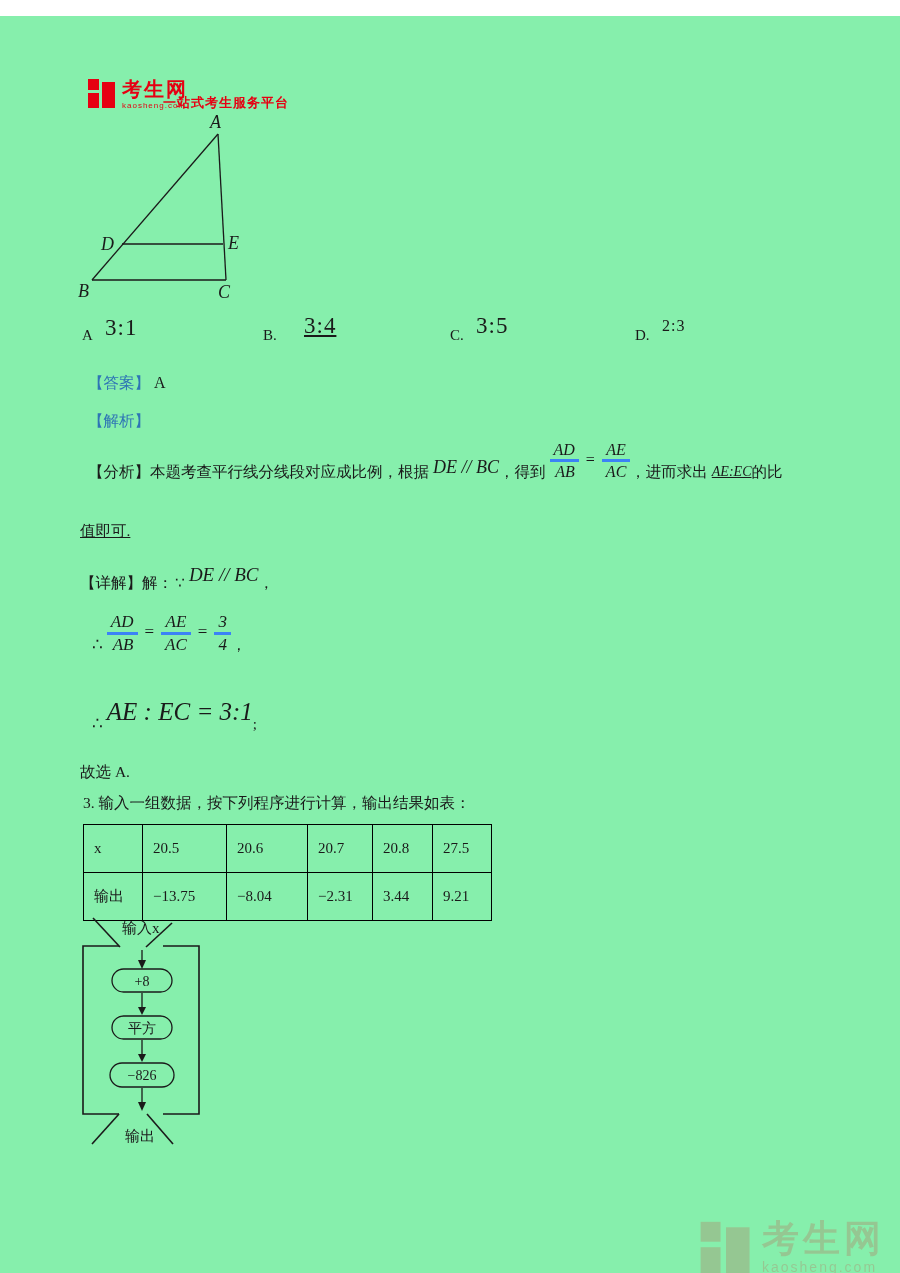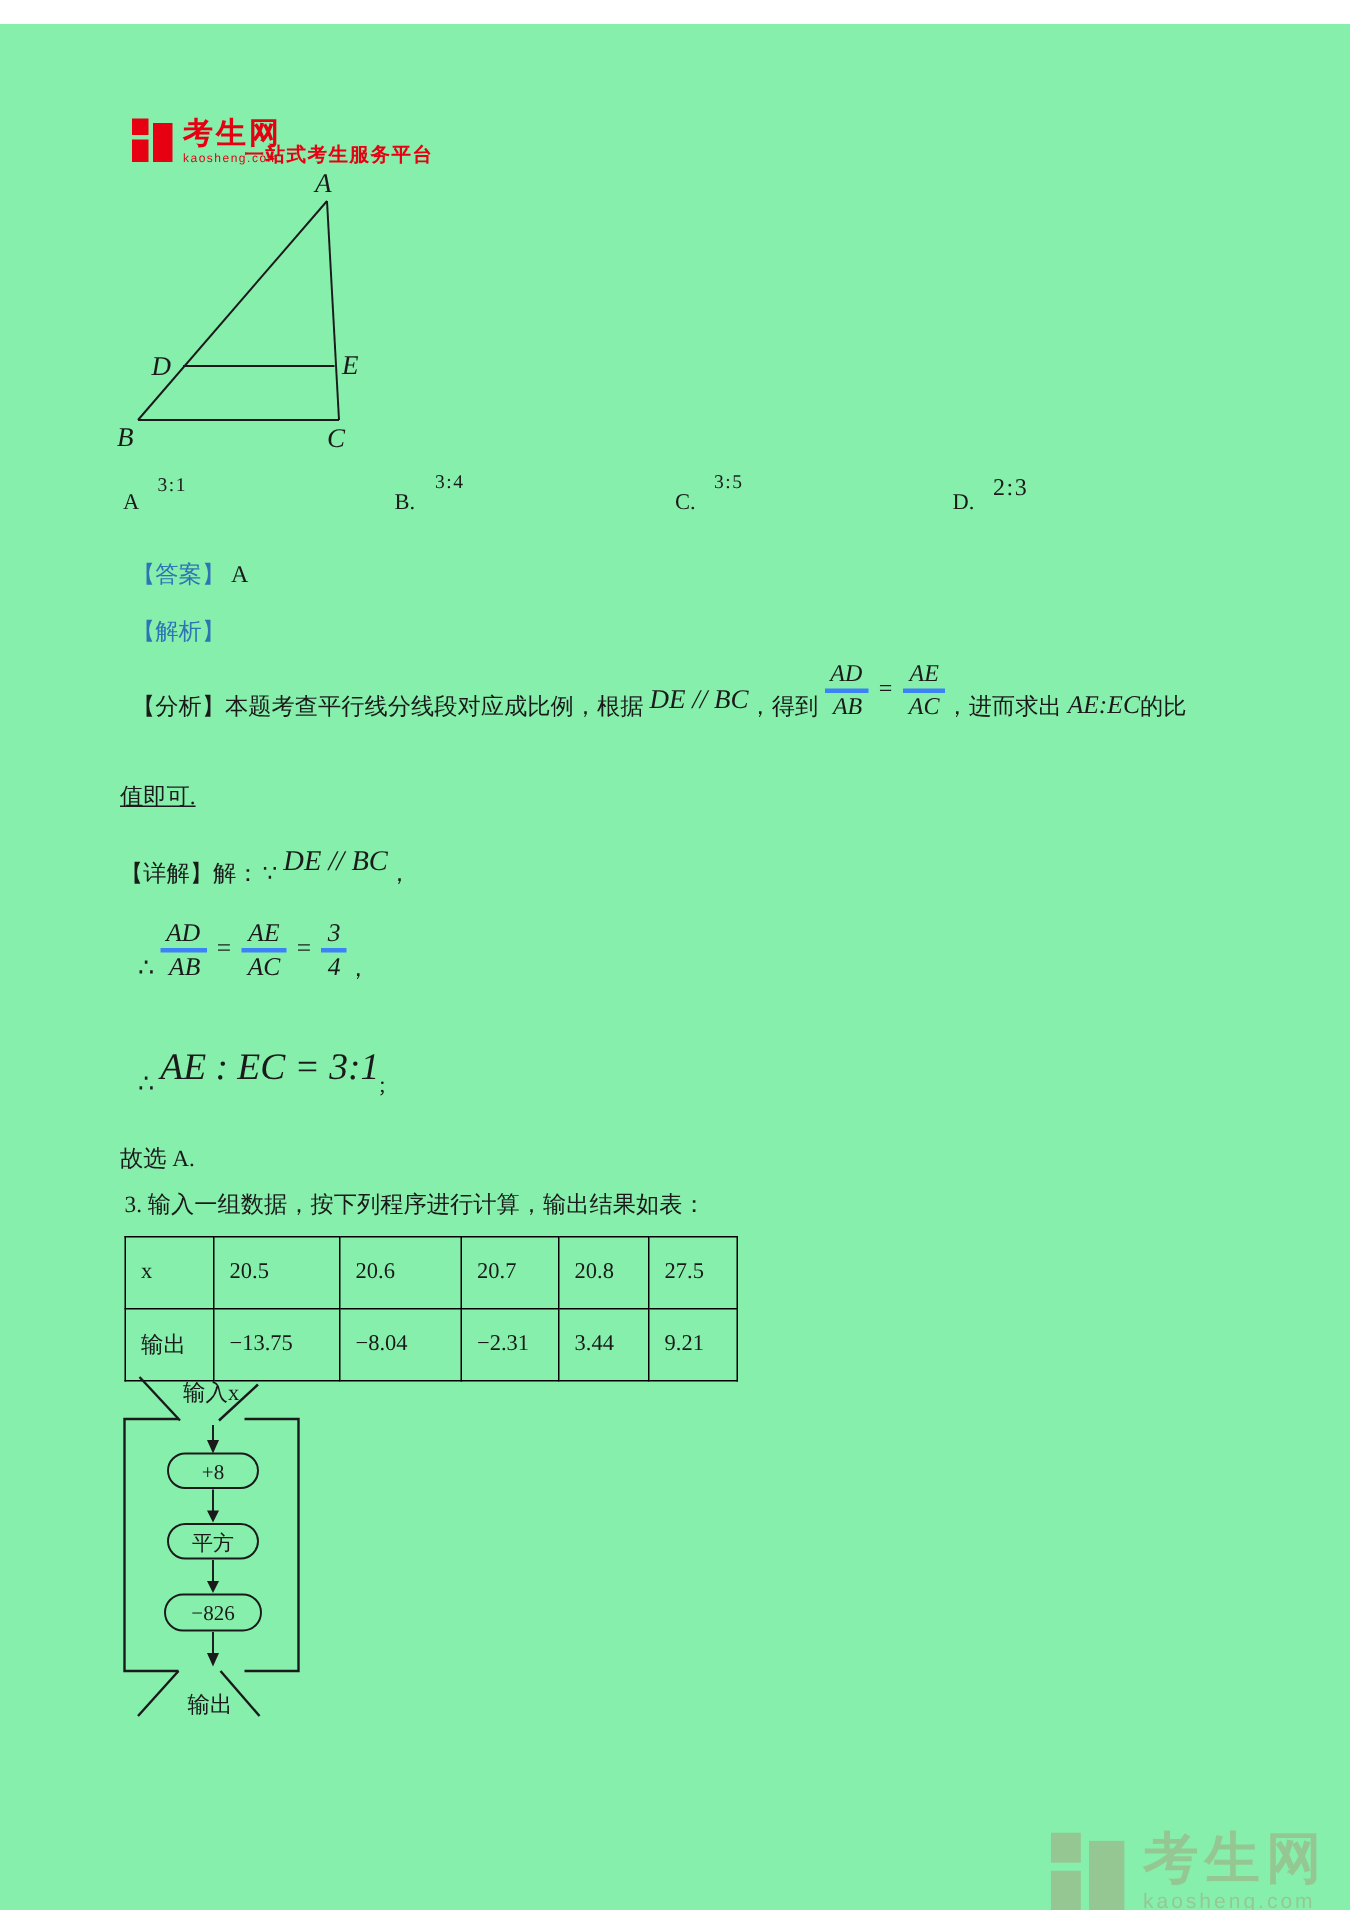--- a/index.html
+++ b/index.html
@@ -23,21 +23,21 @@
   .cn{font-size:15.5px;}
   .blue{color:#2e74b5;}
 
   .frac{display:inline-block;text-align:center;font-style:italic;line-height:1.2;}
   .frac .num{display:block;padding:0 4px;border-bottom:3px solid #3b82f6;}
   .frac .den{display:block;padding:0 4px;text-align:right;}
   .frac-eq{display:inline-block;margin:0 7px;}
 
   
   .opt-letter{position:absolute;font-size:15px;}
-  .opt-value{position:absolute;font-size:13px;letter-spacing:1px;font-family:"Liberation Serif","DejaVu Serif",serif;}
+  .opt-value{position:absolute;font-size:23px;letter-spacing:1px;font-family:"Liberation Serif","DejaVu Serif",serif;}
   .opt-value-sm{font-size:16px;}
 
   
   table.data{position:absolute;left:83px;top:808px;border-collapse:collapse;table-layout:fixed;
              font-size:15px;}
   table.data td{border:1px solid #000;height:47px;padding:0 0 0 10px;vertical-align:middle;}
 
   .footer{position:absolute;left:0;top:1176px;width:900px;text-align:center;font-size:15.5px;color:#222;}
 
   
@@ -78,37 +78,37 @@
     <text x="140" y="16" font-size="18" font-style="italic">A</text>
     <text x="8" y="185" font-size="18" font-style="italic">B</text>
     <text x="148" y="186" font-size="18" font-style="italic">C</text>
     <text x="31" y="138" font-size="18" font-style="italic">D</text>
     <text x="158" y="137" font-size="18" font-style="italic">E</text>
   </svg>
 
   <span class="opt-letter" style="left:82px;top:311px;">A</span>
   <span class="opt-value" style="left:105px;top:299px;">3:1</span>
   <span class="opt-letter" style="left:263px;top:311px;">B.</span>
-  <span class="opt-value" style="left:290px;top:297px;">3:4</span>
+  <span class="opt-value" style="left:304px;top:297px;text-decoration:underline;">3:4</span>
   <span class="opt-letter" style="left:450px;top:311px;">C.</span>
   <span class="opt-value" style="left:476px;top:297px;">3:5</span>
   <span class="opt-letter" style="left:635px;top:311px;">D.</span>
   <span class="opt-value opt-value-sm" style="left:662px;top:301px;">2:3</span>
 
   <div class="abs cn nowrap" style="left:88px;top:357px;">
     <span class="blue">【答案】</span><span style="font-size:16px;margin-left:4px;">A</span>
   </div>
 
   <div class="abs cn blue nowrap" style="left:88px;top:395px;">【解析】</div>
 
   <div class="abs nowrap" style="left:88px;top:424px;">
     <span class="cn">【分析】</span><span class="cn">本题考查平行线分线段对应成比例，根据</span>
     <span class="math" style="font-size:18px;vertical-align:4px;">DE // BC</span><span class="cn">，得到</span>
     <span class="frac" style="font-size:16px;"><span class="num">AD</span><span class="den">AB</span></span><span class="frac-eq" style="font-size:16px;vertical-align:12px;">=</span><span class="frac" style="font-size:16px;"><span class="num">AE</span><span class="den">AC</span></span><span class="cn">，进而求出</span>
-    <span class="math" style="font-size:17px;vertical-align:1px;">AE:EC</span><span class="cn">的比</span>
+    <span class="math" style="font-size:14px;vertical-align:1px;text-decoration:underline;">AE:EC</span><span class="cn">的比</span>
   </div>
   <div class="abs cn nowrap" style="left:80px;top:505px;text-decoration:underline;">值即可.</div>
 
   <div class="abs nowrap" style="left:80px;top:548px;">
     <span class="cn">【详解】</span><span class="cn">解：</span><span class="cn" style="margin-left:2px;">∵</span>
     <span class="math" style="font-size:19px;vertical-align:7px;">DE // BC</span><span class="cn">，</span>
   </div>
 
   <div class="abs nowrap" style="left:92px;top:596px;">
     <span style="font-size:17px;">∴</span>

